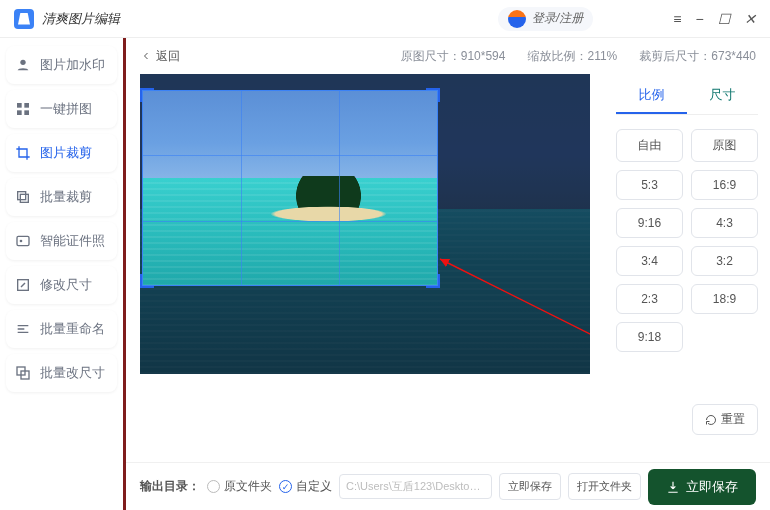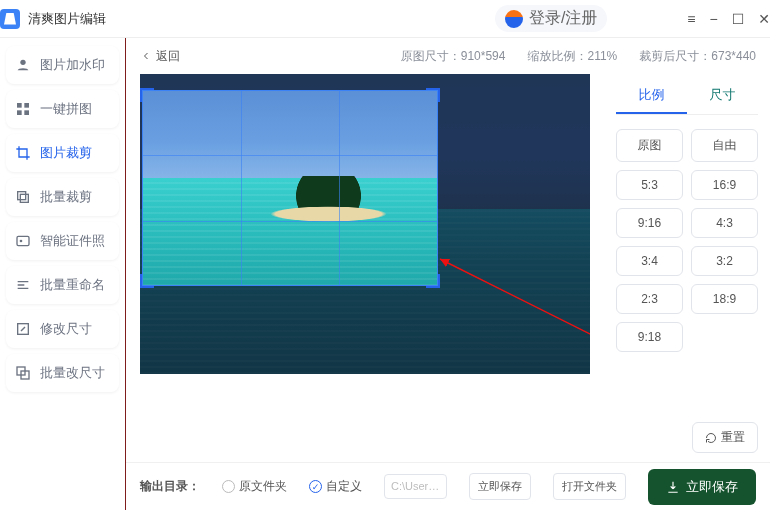--- a/index.html
+++ b/index.html
@@ -1,27 +1,27 @@
 <!DOCTYPE html>
 <html><head>
 <meta charset="utf-8">
 <style>
 * { box-sizing: border-box; margin: 0; padding: 0; font-family: "Microsoft YaHei", Arial, sans-serif; }
 body { width: 770px; height: 510px; background: #fff; overflow: hidden; }
-.titlebar { height: 38px; display: flex; align-items: center; padding: 0 0; border-bottom: 1px solid #eee; }
+.titlebar { height: 38px; display: flex; align-items: center; padding: 0 14px; border-bottom: 1px solid #eee; font-style: italic; }
 .logo { width: 20px; height: 20px; background: #3b82f6; border-radius: 4px; margin-right: 8px; position: relative; }
 .logo::after { content: ""; position: absolute; inset: 4px; background: #fff; clip-path: polygon(20% 0, 80% 0, 100% 100%, 0 100%); }
 .title { font-size: 13px; color: #333; flex: 1; }
-.login-pill { display: flex; align-items: center; gap: 6px; background: #f5f7fb; border-radius: 14px; padding: 3px 10px; font-size: 16px; color: #666; cursor: pointer; margin-right: 80px; }
+.login-pill { display: flex; align-items: center; gap: 6px; background: #f5f7fb; border-radius: 14px; padding: 3px 10px; font-size: 12px; color: #666; cursor: pointer; margin-right: 80px; }
 .avatar { width: 18px; height: 18px; border-radius: 50%; background: linear-gradient(#f97316 40%, #2563eb 40%); }
 .win-ctrls { display: flex; gap: 14px; font-size: 14px; color: #555; }
 .win-ctrls span { cursor: pointer; }
 
 .body { display: flex; height: calc(100% - 38px); }
-.sidebar { width: 128px; padding: 8px 6px; display: flex; flex-direction: column; gap: 6px; border-right: 1px solid #7f1d1d; overflow-y: auto; }
+.sidebar { width: 128px; padding: 8px 6px; display: flex; flex-direction: column; gap: 6px; border-right: 3px solid #7f1d1d; overflow-y: auto; }
 .sidebar-item { display: flex; align-items: center; gap: 8px; padding: 10px 8px; border-radius: 8px; box-shadow: 0 1px 3px rgba(0,0,0,0.06); font-size: 13px; color: #6b7280; cursor: pointer; background: #fff; }
 .sidebar-item.active { color: #2563eb; }
 .sb-icon { width: 18px; height: 18px; display: inline-flex; align-items: center; justify-content: center; }
 .sb-icon svg { width: 16px; height: 16px; }
 
 .main { flex: 1; display: flex; flex-direction: column; }
 .infobar { height: 36px; display: flex; align-items: center; padding: 0 14px; font-size: 12px; color: #8a8f99; gap: 22px; }
 .back { color: #555; cursor: pointer; display: flex; align-items: center; gap: 4px; }
 .back svg { width: 12px; height: 12px; }
 .spacer { flex: 1; }
@@ -56,24 +56,24 @@
 .ch.br { right:-2px; bottom:-2px; border-left:none; border-top:none; }
 .arrow { position:absolute; left: 270px; top: 170px; width: 200px; height: 100px; pointer-events:none; }
 .arrow svg { width:100%; height:100%; }
 
 .rightpanel { width: 166px; padding: 4px 12px; }
 .tabs { display:flex; border-bottom:1px solid #eee; }
 .tab { flex:1; text-align:center; padding: 8px 0; font-size:13px; color:#0f766e; cursor:pointer; }
 .tab.active { color:#2563eb; border-bottom:2px solid #2563eb; }
 .ratio-grid { display:grid; grid-template-columns: 1fr 1fr; gap:8px; margin-top:14px; }
 .ratio-btn { border:1px solid #e1e4ea; border-radius:6px; padding:7px 0; font-size:12px; color:#555; background:#fff; cursor:pointer; text-align:center; }
-.reset-row { margin-top: 70px; text-align:right; }
+.reset-row { margin-top: 52px; text-align:right; }
 .reset-btn { border:1px solid #e1e4ea; border-radius:6px; padding:6px 12px; font-size:12px; color:#555; background:#fff; cursor:pointer; display:inline-flex; align-items:center; gap:4px; }
 
-.outbar { height: 48px; display:flex; align-items:center; padding: 0 14px; gap:22px; font-size:12px; color:#555; border-top:1px solid #f0f0f0; }
+.outbar { height: 48px; display:flex; align-items:center; padding: 0 14px; gap:7px; font-size:12px; color:#555; border-top:1px solid #f0f0f0; }
 .outbar .lbl { font-weight:600; }
 .radio { display:inline-flex; align-items:center; gap:4px; cursor:pointer; }
 .radio .dot { width:13px; height:13px; border-radius:50%; border:1.5px solid #bbb; display:inline-block; position:relative; }
 .radio.checked .dot { border-color:#2563eb; }
 .radio.checked .dot::after { content:"✓"; position:absolute; inset:0; display:flex; align-items:center; justify-content:center; font-size:9px; color:#2563eb; }
 .pathbox { flex:1; border:1px solid #e1e4ea; border-radius:4px; padding:4px 6px; color:#bdbdbd; font-size:11px; background:#fff; overflow:hidden; white-space:nowrap; text-overflow:ellipsis; }
 .smbtn { border:1px solid #e1e4ea; border-radius:4px; padding:5px 8px; font-size:11px; color:#555; background:#fff; cursor:pointer; }
 .savebtn { background:#14532d; color:#fff; border:none; border-radius:6px; padding:9px 18px; font-size:13px; cursor:pointer; display:flex; align-items:center; gap:6px; }
 </style>
 </head>
@@ -138,33 +138,33 @@
           <svg viewBox="0 0 24 24" fill="currentColor">
             <rect x="3" y="5" width="18" height="14" rx="2" fill="none" stroke="currentColor" stroke-width="2"></rect>
             <circle cx="9" cy="12" r="2"></circle>
           </svg>
         </span>
       <span>智能证件照</span>
     </div>
     <div class="sidebar-item">
       <span class="sb-icon">
           <svg viewBox="0 0 24 24" fill="none" stroke="currentColor" stroke-width="2">
-            <path d="M4 7h16M4 12h10M4 17h16"></path>
-          </svg>
-        </span>
-      <span>批量重命名</span>
-    </div>
-    <div class="sidebar-item">
-      <span class="sb-icon">
-          <svg viewBox="0 0 24 24" fill="none" stroke="currentColor" stroke-width="2">
             <rect x="4" y="4" width="16" height="16"></rect>
             <path d="M9 15l6-6"></path>
           </svg>
         </span>
       <span>修改尺寸</span>
+    </div>
+    <div class="sidebar-item">
+      <span class="sb-icon">
+          <svg viewBox="0 0 24 24" fill="none" stroke="currentColor" stroke-width="2">
+            <path d="M4 7h16M4 12h10M4 17h16"></path>
+          </svg>
+        </span>
+      <span>批量重命名</span>
     </div>
     <div class="sidebar-item">
       <span class="sb-icon">
           <svg viewBox="0 0 24 24" fill="none" stroke="currentColor" stroke-width="2">
             <rect x="3" y="3" width="12" height="12"></rect>
             <rect x="9" y="9" width="12" height="12"></rect>
           </svg>
         </span>
       <span>批量改尺寸</span>
     </div>
@@ -223,22 +223,22 @@
           </div>
         </div>
       </div>
 
       <div class="rightpanel">
         <div class="tabs">
           <div class="tab active">比例</div>
           <div class="tab">尺寸</div>
         </div>
         <div class="ratio-grid">
+          <div class="ratio-btn">自由</div>
           <div class="ratio-btn">原图</div>
-          <div class="ratio-btn">自由</div>
           <div class="ratio-btn">5:3</div>
           <div class="ratio-btn">16:9</div>
           <div class="ratio-btn">9:16</div>
           <div class="ratio-btn">4:3</div>
           <div class="ratio-btn">3:4</div>
           <div class="ratio-btn">3:2</div>
           <div class="ratio-btn">2:3</div>
           <div class="ratio-btn">18:9</div>
           <div class="ratio-btn">9:18</div>
         </div>

